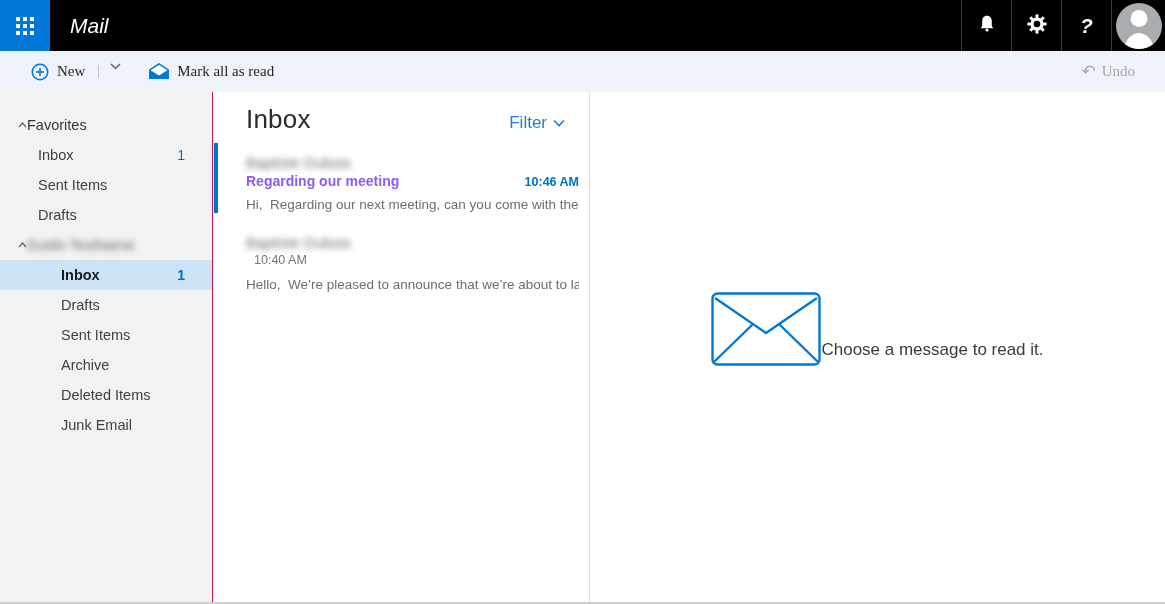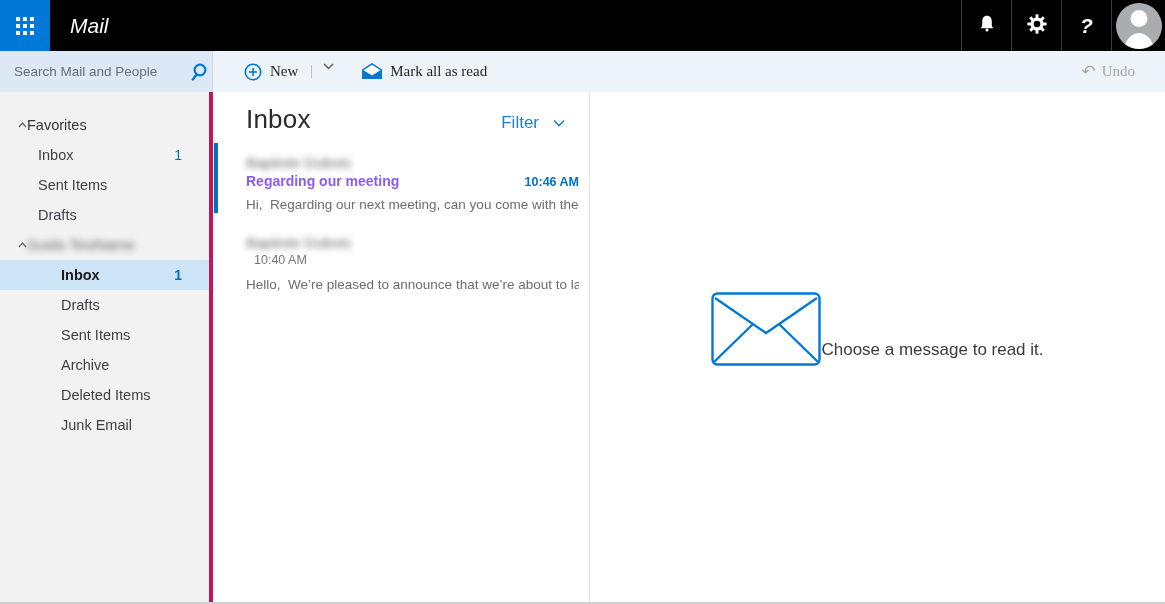--- a/index.html
+++ b/index.html
@@ -38,37 +38,37 @@
   .cmd .sep { color:#9fb0c1; margin:0 2px 0 4px; font-size:14px; }
   .cmd-mark { margin-left:28px; }
   .cmdbar .spacer { flex:1; }
   .cmd-undo { margin-right:30px; color:#a6a6a6; gap:6px; }
   .undo-glyph { font-size:17px; color:#a6a6a6; line-height:1; }
 
   
   .main { flex:1; display:flex; min-height:0; }
 
   
-  .sidebar { width:213px; background:#f2f2f2; border-right:4px solid #be185d; padding-top:18px; flex:0 0 213px; }
+  .sidebar { width:213px; background:#f2f2f2; border-right:1px solid #be185d; padding-top:18px; flex:0 0 213px; }
   .srow { height:30px; display:flex; align-items:center; font-size:14.5px; color:#3d4045;
     padding-right:27px; cursor:pointer; }
   .srow .chev { width:27px; padding-left:18px; display:flex; align-items:center; }
   .group-hd { color:#33363a; }
   .srow.lvl1 { padding-left:38px; }
   .srow.lvl2 { padding-left:61px; }
   .srow .count { margin-left:auto; color:#0072c6; font-size:14px; }
   .srow.selected { background:#cde4f7; font-weight:bold; color:#1a1a1a; }
   .blurred { filter:blur(3px); opacity:.75; }
 
   
   .msglist { width:377px; background:#fff; border-right:1px solid #e1e1e1; flex:0 0 377px; }
   .list-hd { display:flex; align-items:flex-end; justify-content:space-between;
     padding:14px 24px 8px 33px; height:51px; }
   .list-title { font-size:26px; color:#2b2b2b; font-weight:normal; letter-spacing:.2px; }
-  .filter { display:flex; align-items:center; gap:14px; color:#1e7fd0; font-size:17px; cursor:pointer; padding-bottom:2px; }
+  .filter { display:flex; align-items:center; gap:6px; color:#1e7fd0; font-size:17px; cursor:pointer; padding-bottom:2px; }
   .msg { position:relative; height:80px; padding:9px 10px 0 33px; cursor:pointer; }
   .msg .unread-bar { position:absolute; left:1px; top:0; width:4px; height:70px; background:#0072c6; }
   .msg .sender { font-size:15px; color:#3a3a3a; height:21px; line-height:21px;
     white-space:nowrap; overflow:hidden; }
   .msg .subjrow { display:flex; align-items:baseline; height:21px; }
   .msg .subject { flex:1; font-size:14px; white-space:nowrap; overflow:hidden; }
   .msg .time { font-size:12.5px; margin-left:8px; white-space:nowrap;text-align:right; }
   .msg.unread .subject { color:#8b5cf6; font-weight:bold; }
   .msg.unread .time { color:#0072c6; font-weight:bold; }
   .msg.read .subject { color:#2b2b2b; font-weight:600; }
@@ -134,29 +134,20 @@
     </div>
     <div class="avatar-cell">
       <div class="avatar">
         <div class="head"></div>
           <div class="shoulders"></div>
       </div>
     </div>
   </div>
 
   <div class="row2">
-    <div class="searchbox">
-      <input type="text" placeholder="Search Mail and People" style="">
-      <span class="search-btn">
-        <svg width="20" height="20" viewBox="0 0 20 20">
-          <circle cx="9" cy="8" r="5.4" fill="none" stroke="#0078d7" stroke-width="2.2"></circle>
-          <line x1="5.6" y1="12.6" x2="1.8" y2="17.4" stroke="#0078d7" stroke-width="2.4" stroke-linecap="round"></line>
-        </svg>
-      </span>
-    </div>
     <div class="cmdbar">
       <div class="cmd">
         <svg width="18" height="18" viewBox="0 0 18 18">
           <circle cx="9" cy="9" r="7.7" fill="none" stroke="#0078d7" stroke-width="1.6"></circle>
           <line x1="9" y1="5" x2="9" y2="13" stroke="#0078d7" stroke-width="1.6"></line>
           <line x1="5" y1="9" x2="13" y2="9" stroke="#0078d7" stroke-width="1.6"></line>
         </svg>
         <span>New</span>
         <span class="sep">|</span>
         <svg width="11" height="7" viewBox="0 0 11 7">

